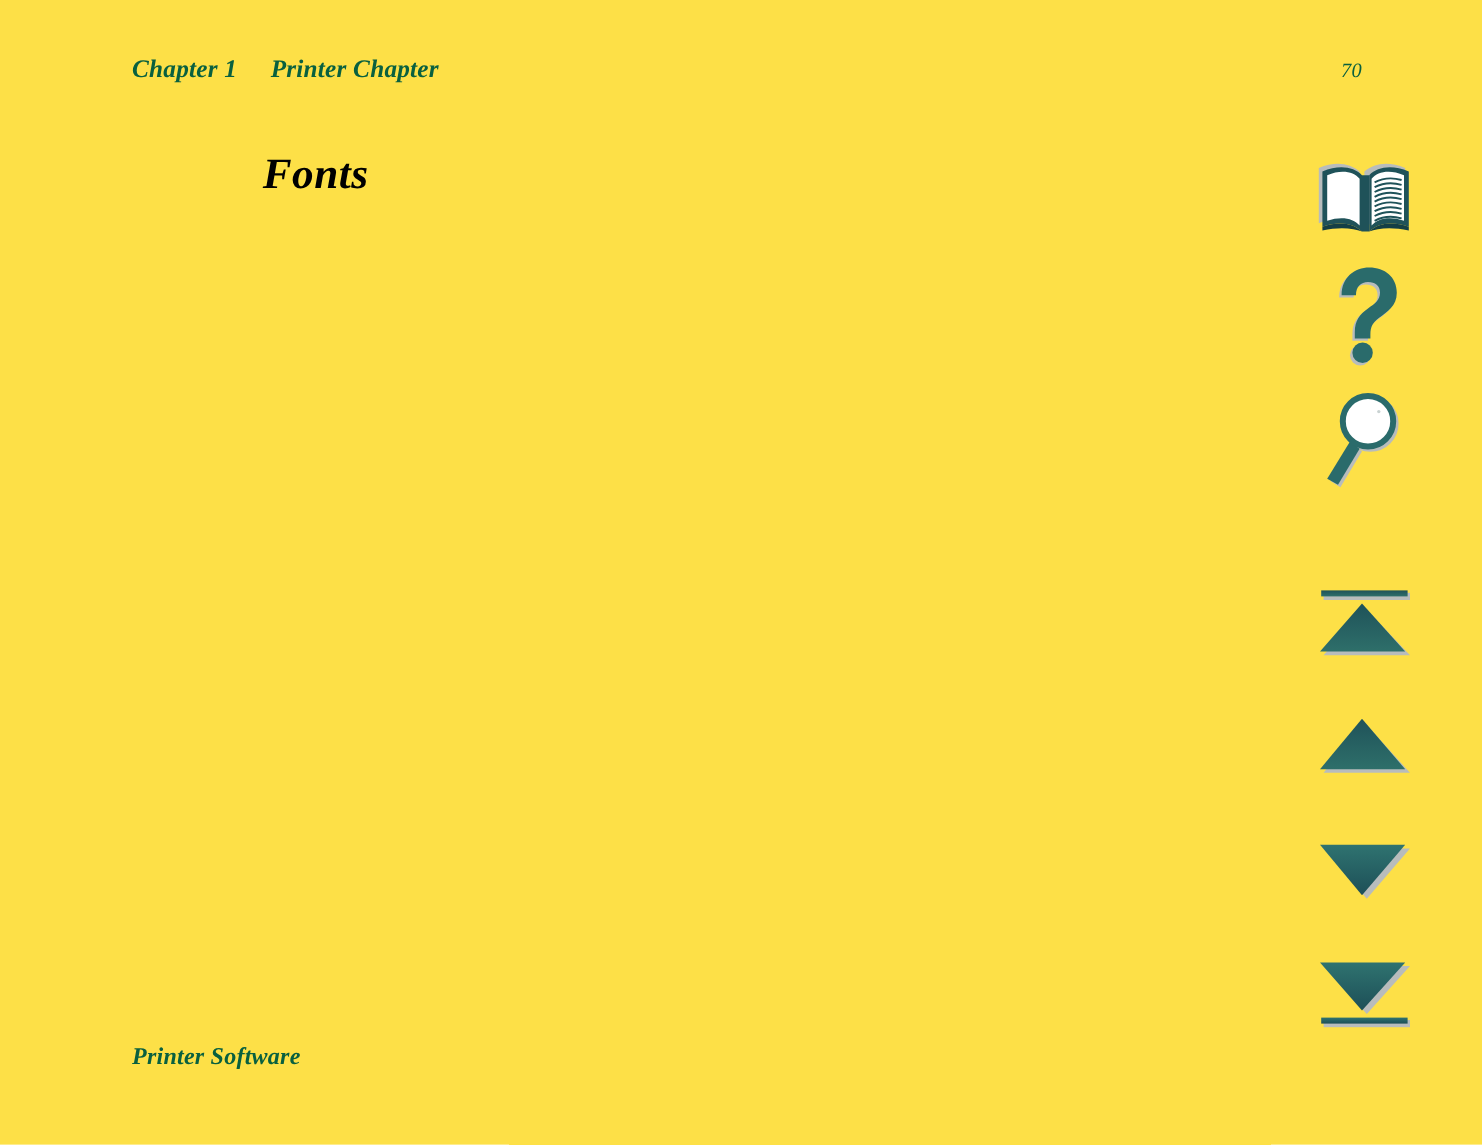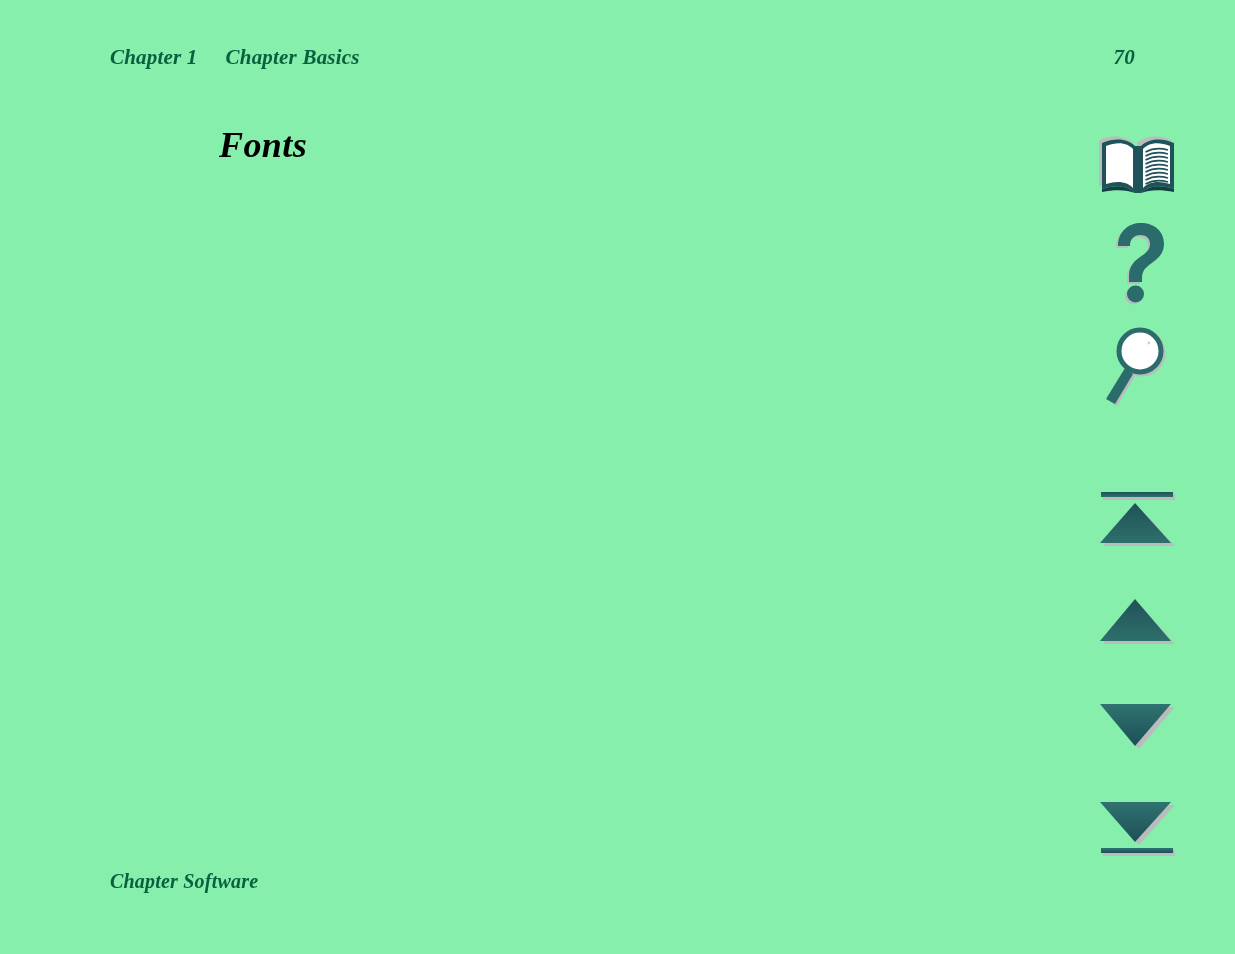--- a/index.html
+++ b/index.html
@@ -12,21 +12,21 @@
     height: 954px;
     position: relative;
     overflow: hidden;
     font-family: "Liberation Serif", "DejaVu Serif", serif;
     -webkit-font-smoothing: antialiased;
   }
 
   .page {
     position: absolute;
     inset: 0;
-    background: #86efac;
+    background: #fde047;
   }
 
   
   .header {
     position: absolute;
     top: 45px;
     left: 110px;
     right: 100px;
     height: 34px;
     display: flex;
@@ -47,22 +47,22 @@
   }
   .chapter-title {
     font-size: 21px;
     font-weight: bold;
     font-style: italic;
     color: #09603f;
     margin-left: 28px;
     letter-spacing: 0.2px;
   }
   .page-number {
-    font-size: 21px;
-    font-weight: bold;
+    font-size: 17px;
+    font-weight: normal;
     font-style: italic;
     color: #09603f;
     letter-spacing: 0.2px;
   }
 
   
   .section-title {
     position: absolute;
     top: 100px;
     left: 219px;
@@ -121,30 +121,30 @@
   .nav-last      { top: 678px; height: 62px; }
 </style>
 </head>
 <body>
 
 <div class="page">
 
   <div class="header">
     <div class="header-left">
       <span class="chapter-label">Chapter 1</span>
-      <span class="chapter-title">Chapter Basics</span>
+      <span class="chapter-title">Printer Chapter</span>
     </div>
     <span class="page-number">70</span>
   </div>
 
   <h1 class="section-title">Fonts</h1>
 
   <div class="body-area"></div>
 
-  <div class="footer-link">Chapter Software</div>
+  <div class="footer-link">Printer Software</div>
 
   <div class="nav-rail">
 
     <div class="nav-btn nav-book">
       <svg width="105" height="72" viewBox="0 0 105 72">
         <defs>
           <linearGradient id="tealV" x1="0" y1="0" x2="0" y2="1">
             <stop offset="0%" stop-color="#1f5259"></stop>
             <stop offset="100%" stop-color="#2f7370"></stop>
           </linearGradient>

